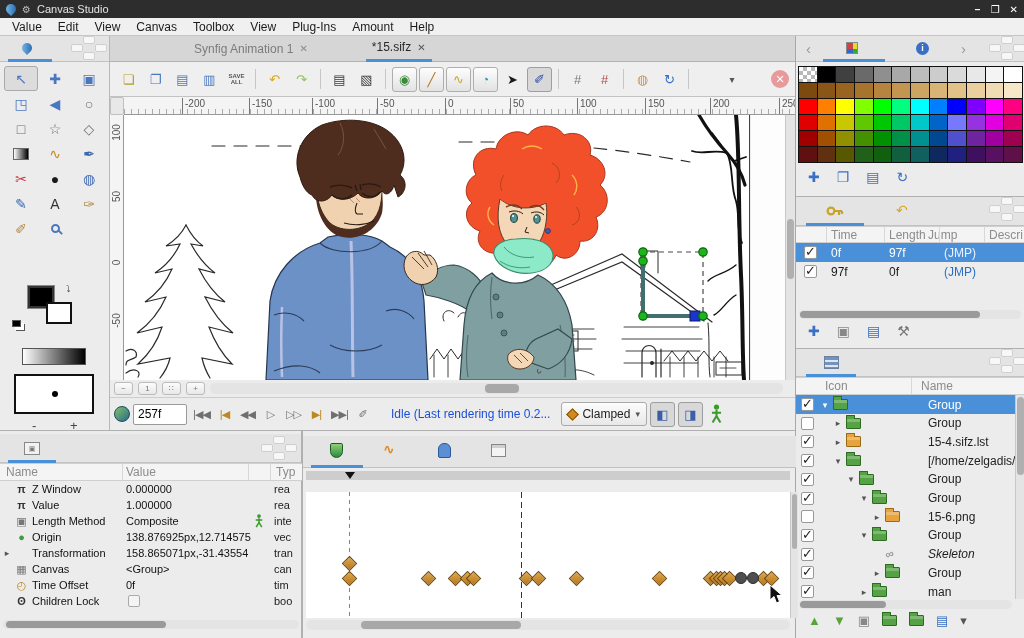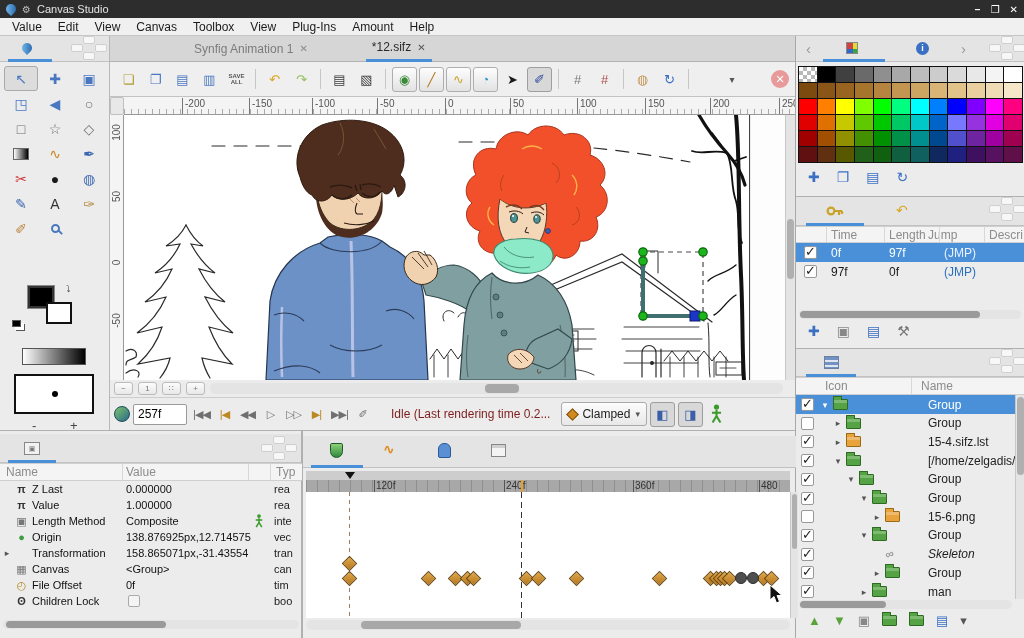--- a/index.html
+++ b/index.html
@@ -60,21 +60,21 @@
 .vthumb{position:absolute;left:1px;width:7px;background:#b0b0b0;border-radius:4px}
 .hscroll{background:#e4e4e4;border-radius:5px}
 .hthumb{position:absolute;top:1px;height:8px;background:#a8a8a8;border-radius:4px}
 #cvsub{left:0;top:344px;width:685px;height:17px;background:#ececec;display:flex;align-items:center;gap:5px;padding-left:4px}
 .minibtn{width:19px;height:13px;background:linear-gradient(#fcfcfc,#e8e8e8);border:1px solid #bbb;border-radius:3px;font-size:8px;color:#777;display:flex;align-items:center;justify-content:center}
 #cvhscroll{position:relative;flex:1;height:11px;margin-right:12px}
 #transport{left:0;top:361px;width:685px;height:33px;background:#ececec;border-top:1px solid #cdcdcd;display:flex;align-items:center;gap:3px;padding:0 4px}
 #timefield{width:54px;height:21px;background:#fff;border:1px solid #9a9a9a;border-radius:2px;font-size:12px;padding:0 4px;font-family:"Liberation Sans",sans-serif}
 .trbtn{width:23px;height:23px;display:flex;align-items:center;justify-content:center;font-size:11px;color:#6f6f6f;letter-spacing:-1px}
 .trbtn.kf{color:#bb8822}
-#status{font-size:12px;color:#7f1d1d;margin-left:14px;white-space:nowrap;overflow:hidden;max-width:175px}
+#status{font-size:12px;color:#1d4ed8;margin-left:14px;white-space:nowrap;overflow:hidden;max-width:175px}
 #interp{margin-left:8px;height:24px;background:linear-gradient(#fcfcfc,#e8e8e8);border:1px solid #aaa;border-radius:3px;display:flex;align-items:center;gap:5px;padding:0 6px;font-size:12px}
 .idiamond{width:9px;height:9px;background:#d08a20;border:1px solid #7a5210;transform:rotate(45deg)}
 .lockbtn{width:25px;height:25px;background:#d8d8d8;border:1px solid #9e9e9e;border-radius:3px;display:flex;align-items:center;justify-content:center;color:#3a5fa8;font-size:13px}
 
 #rightdock{left:795px;top:36px;width:229px;height:602px;background:#ececec;border-left:1px solid #a8a8a8}
 .sect{position:absolute;left:0;width:229px}
 .navarr{font-size:15px;color:#9a9a9a}
 .swgrid{width:12px;height:12px;border:1px solid #888;background-image:linear-gradient(#c44 0 0),linear-gradient(#dd3 0 0),linear-gradient(#36c 0 0),linear-gradient(#3a3 0 0);background-size:6px 6px;background-position:0 0,6px 0,0 6px,6px 6px;background-repeat:no-repeat}
 .info{width:13px;height:13px;border-radius:50%;background:#3a6fc4;color:#fff;font-size:9px;font-weight:bold;text-align:center;line-height:13px}
 .info::after{content:"i"}
@@ -245,21 +245,21 @@
   <div class="abs" id="sizelabel">3.pt</div>
 </div>
 
 <div class="abs" id="canvasdock">
   <div class="abs" id="tabstrip">
       <div class="doc-tab">
         <span>Synfig Animation 1</span>
         <span class="tab-close">✕</span>
       </div>
       <div class="doc-tab active">
-        <span>*12.sifz</span>
+        <span>*15.sifz</span>
         <span class="tab-close">✕</span>
       </div>
     </div>
   <div class="abs" id="cvtoolbar">
       <div class="tbtn">
         <span style="color: rgb(176, 154, 42);">❏</span>
       </div>
       <div class="tbtn">
         <span style="color: rgb(74, 120, 192);">❐</span>
       </div>
@@ -765,21 +765,21 @@
       <span style="position: absolute; left: 126px;">Value</span>
       <span style="position: absolute; left: 276px;">Typ</span>
       <span class="colsep" style="left: 122px;"></span>
       <span class="colsep" style="left: 248px;"></span>
       <span class="colsep" style="left: 270px;"></span>
     </div>
   <div id="prows" style="position:absolute;left:0;top:50px;width:302px;height:137px;overflow:hidden">
       <div class="prow" style="top: 0px;">
         <span style="width: 14px;"></span>
         <span class="picon pc-pi">π</span>
-        <span style="margin-left: 3px;">Z Last</span>
+        <span style="margin-left: 3px;">Z Window</span>
         <span class="pval">0.000000</span>
         <span class="ptype">rea</span>
       </div>
       <div class="prow" style="top: 16px;">
         <span style="width: 14px;"></span>
         <span class="picon pc-pi">π</span>
         <span style="margin-left: 3px;">Value</span>
         <span class="pval">1.000000</span>
         <span class="ptype">rea</span>
       </div>
@@ -811,21 +811,21 @@
       <div class="prow" style="top: 80px;">
         <span style="width: 14px;"></span>
         <span class="picon pc-canvas">▦</span>
         <span style="margin-left: 3px;">Canvas</span>
         <span class="pval">&lt;Group&gt;</span>
         <span class="ptype">can</span>
       </div>
       <div class="prow" style="top: 96px;">
         <span style="width: 14px;"></span>
         <span class="picon pc-clock">◴</span>
-        <span style="margin-left: 3px;">File Offset</span>
+        <span style="margin-left: 3px;">Time Offset</span>
         <span class="pval">0f</span>
         <span class="ptype">tim</span>
       </div>
       <div class="prow" style="top: 112px;">
         <span style="width: 14px;"></span>
         <span class="picon pc-pi">ʘ</span>
         <span style="margin-left: 3px;">Children Lock</span>
         <span class="cbempty" style="position: absolute; left: 128px;"></span>
         <span class="ptype">boo</span>
       </div>
@@ -839,27 +839,20 @@
 <div class="abs" id="timetrack" style="border-left:1px solid #b0b0b0">
   <div class="abs" style="left:0;top:5px;width:493px;height:32px;background:#e4e4e4;border-bottom:1px solid #c2c2c2">
     <span class="tticon tt-shield abs" style="left:27px;top:7px"></span>
     <span class="tticon tt-curve abs" style="left:80px;top:5px">∿</span>
     <span class="tticon tt-children abs" style="left:135px;top:7px"></span>
     <span class="tticon tt-browser abs" style="left:188px;top:8px"></span>
     <div class="underline" style="left:8px;top:29px;width:52px"></div>
   </div>
   <div class="abs" id="ttbar-top">
       <span id="tttri" style="left: 39px; top: 1px;"></span>
-    </div>
-  <div class="abs" id="ttbar-bot">
-      <span class="ttlab" style="left: 68px;">120f</span>
-      <span class="ttlab" style="left: 198px;">240f</span>
-      <span class="ttlab" style="left: 327px;">360f</span>
-      <span class="ttlab" style="left: 453px;">480</span>
-      <span id="ttcursor-tick" style="left: 215px;"></span>
     </div>
   <div class="abs" id="tttrack">
       <div class="dashline" style="left: 43px; background: repeating-linear-gradient(rgb(155, 125, 106) 0px, rgb(155, 125, 106) 4px, transparent 4px, transparent 8px);"></div>
       <div class="dashline" style="left: 215px; background: repeating-linear-gradient(rgb(51, 51, 51) 0px, rgb(51, 51, 51) 6px, transparent 6px, transparent 10px);"></div>
       <div class="kdiamond" style="left: 38px; top: 81px;"></div>
       <div class="kdiamond" style="left: 38px; top: 66px;"></div>
       <div class="kdiamond" style="left: 117px; top: 81px;"></div>
       <div class="kdiamond" style="left: 144px; top: 81px;"></div>
       <div class="kdiamond" style="left: 156px; top: 81px;"></div>
       <div class="kdiamond" style="left: 162px; top: 81px;"></div>

